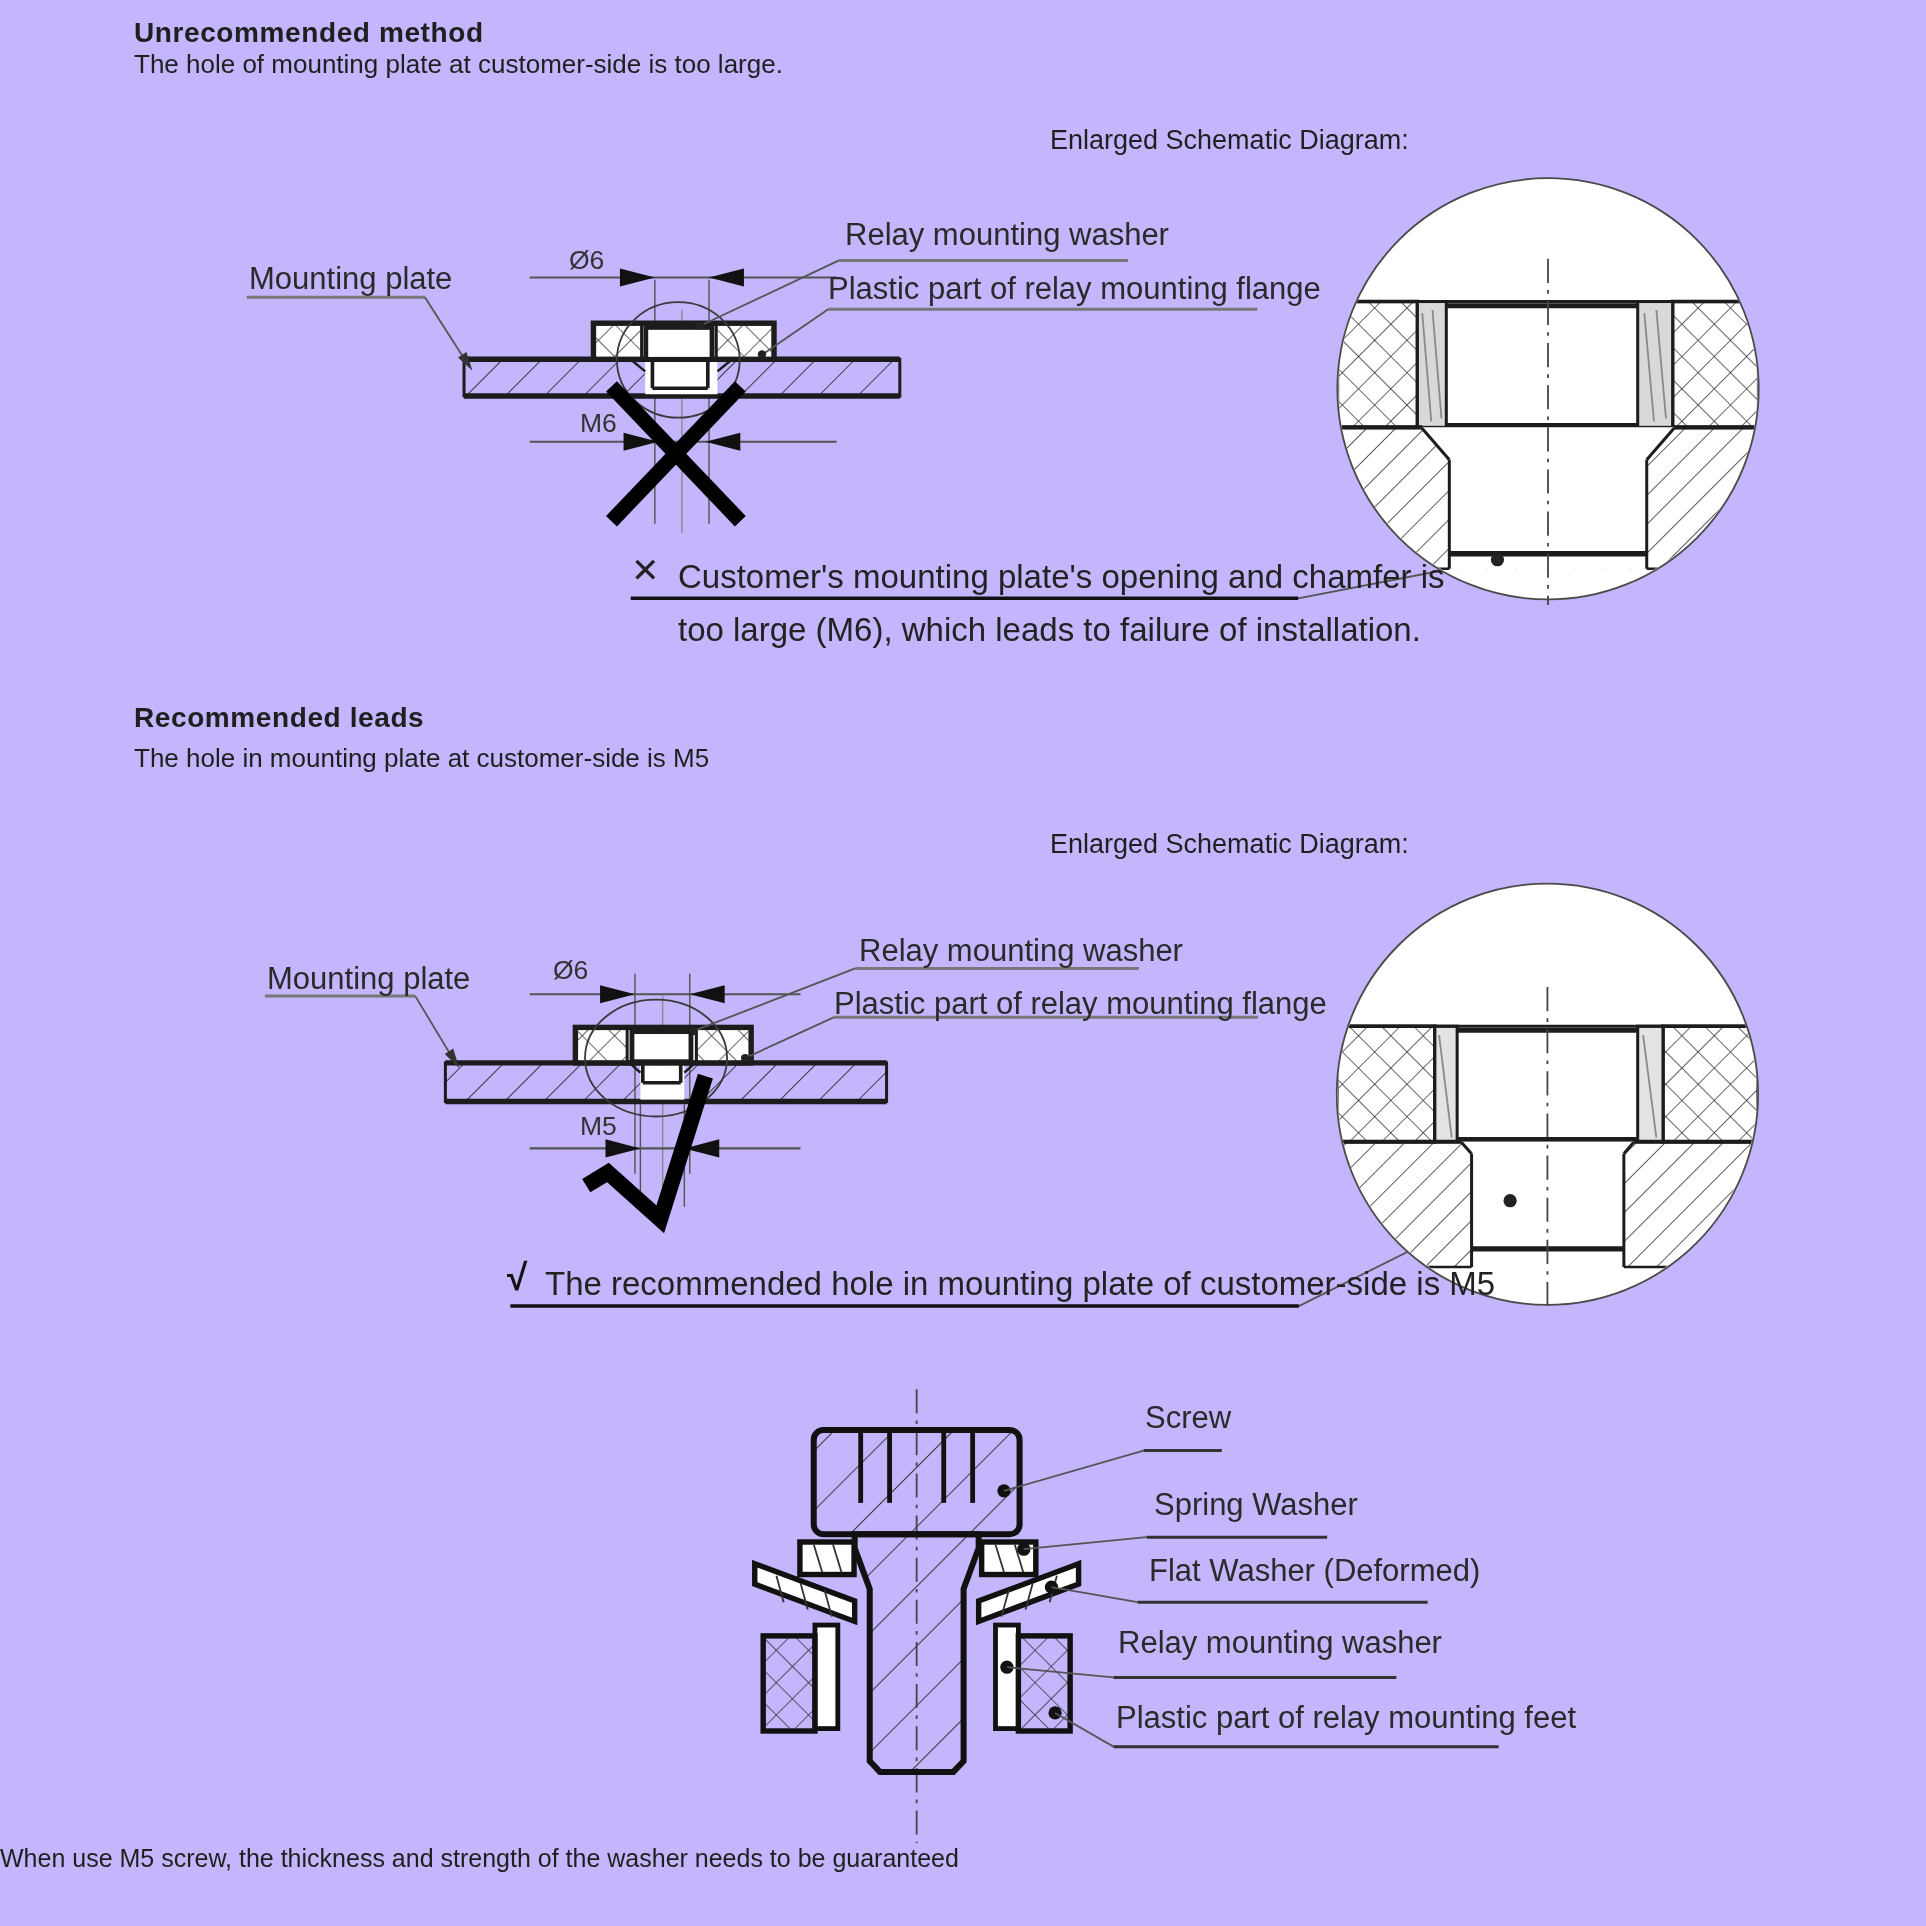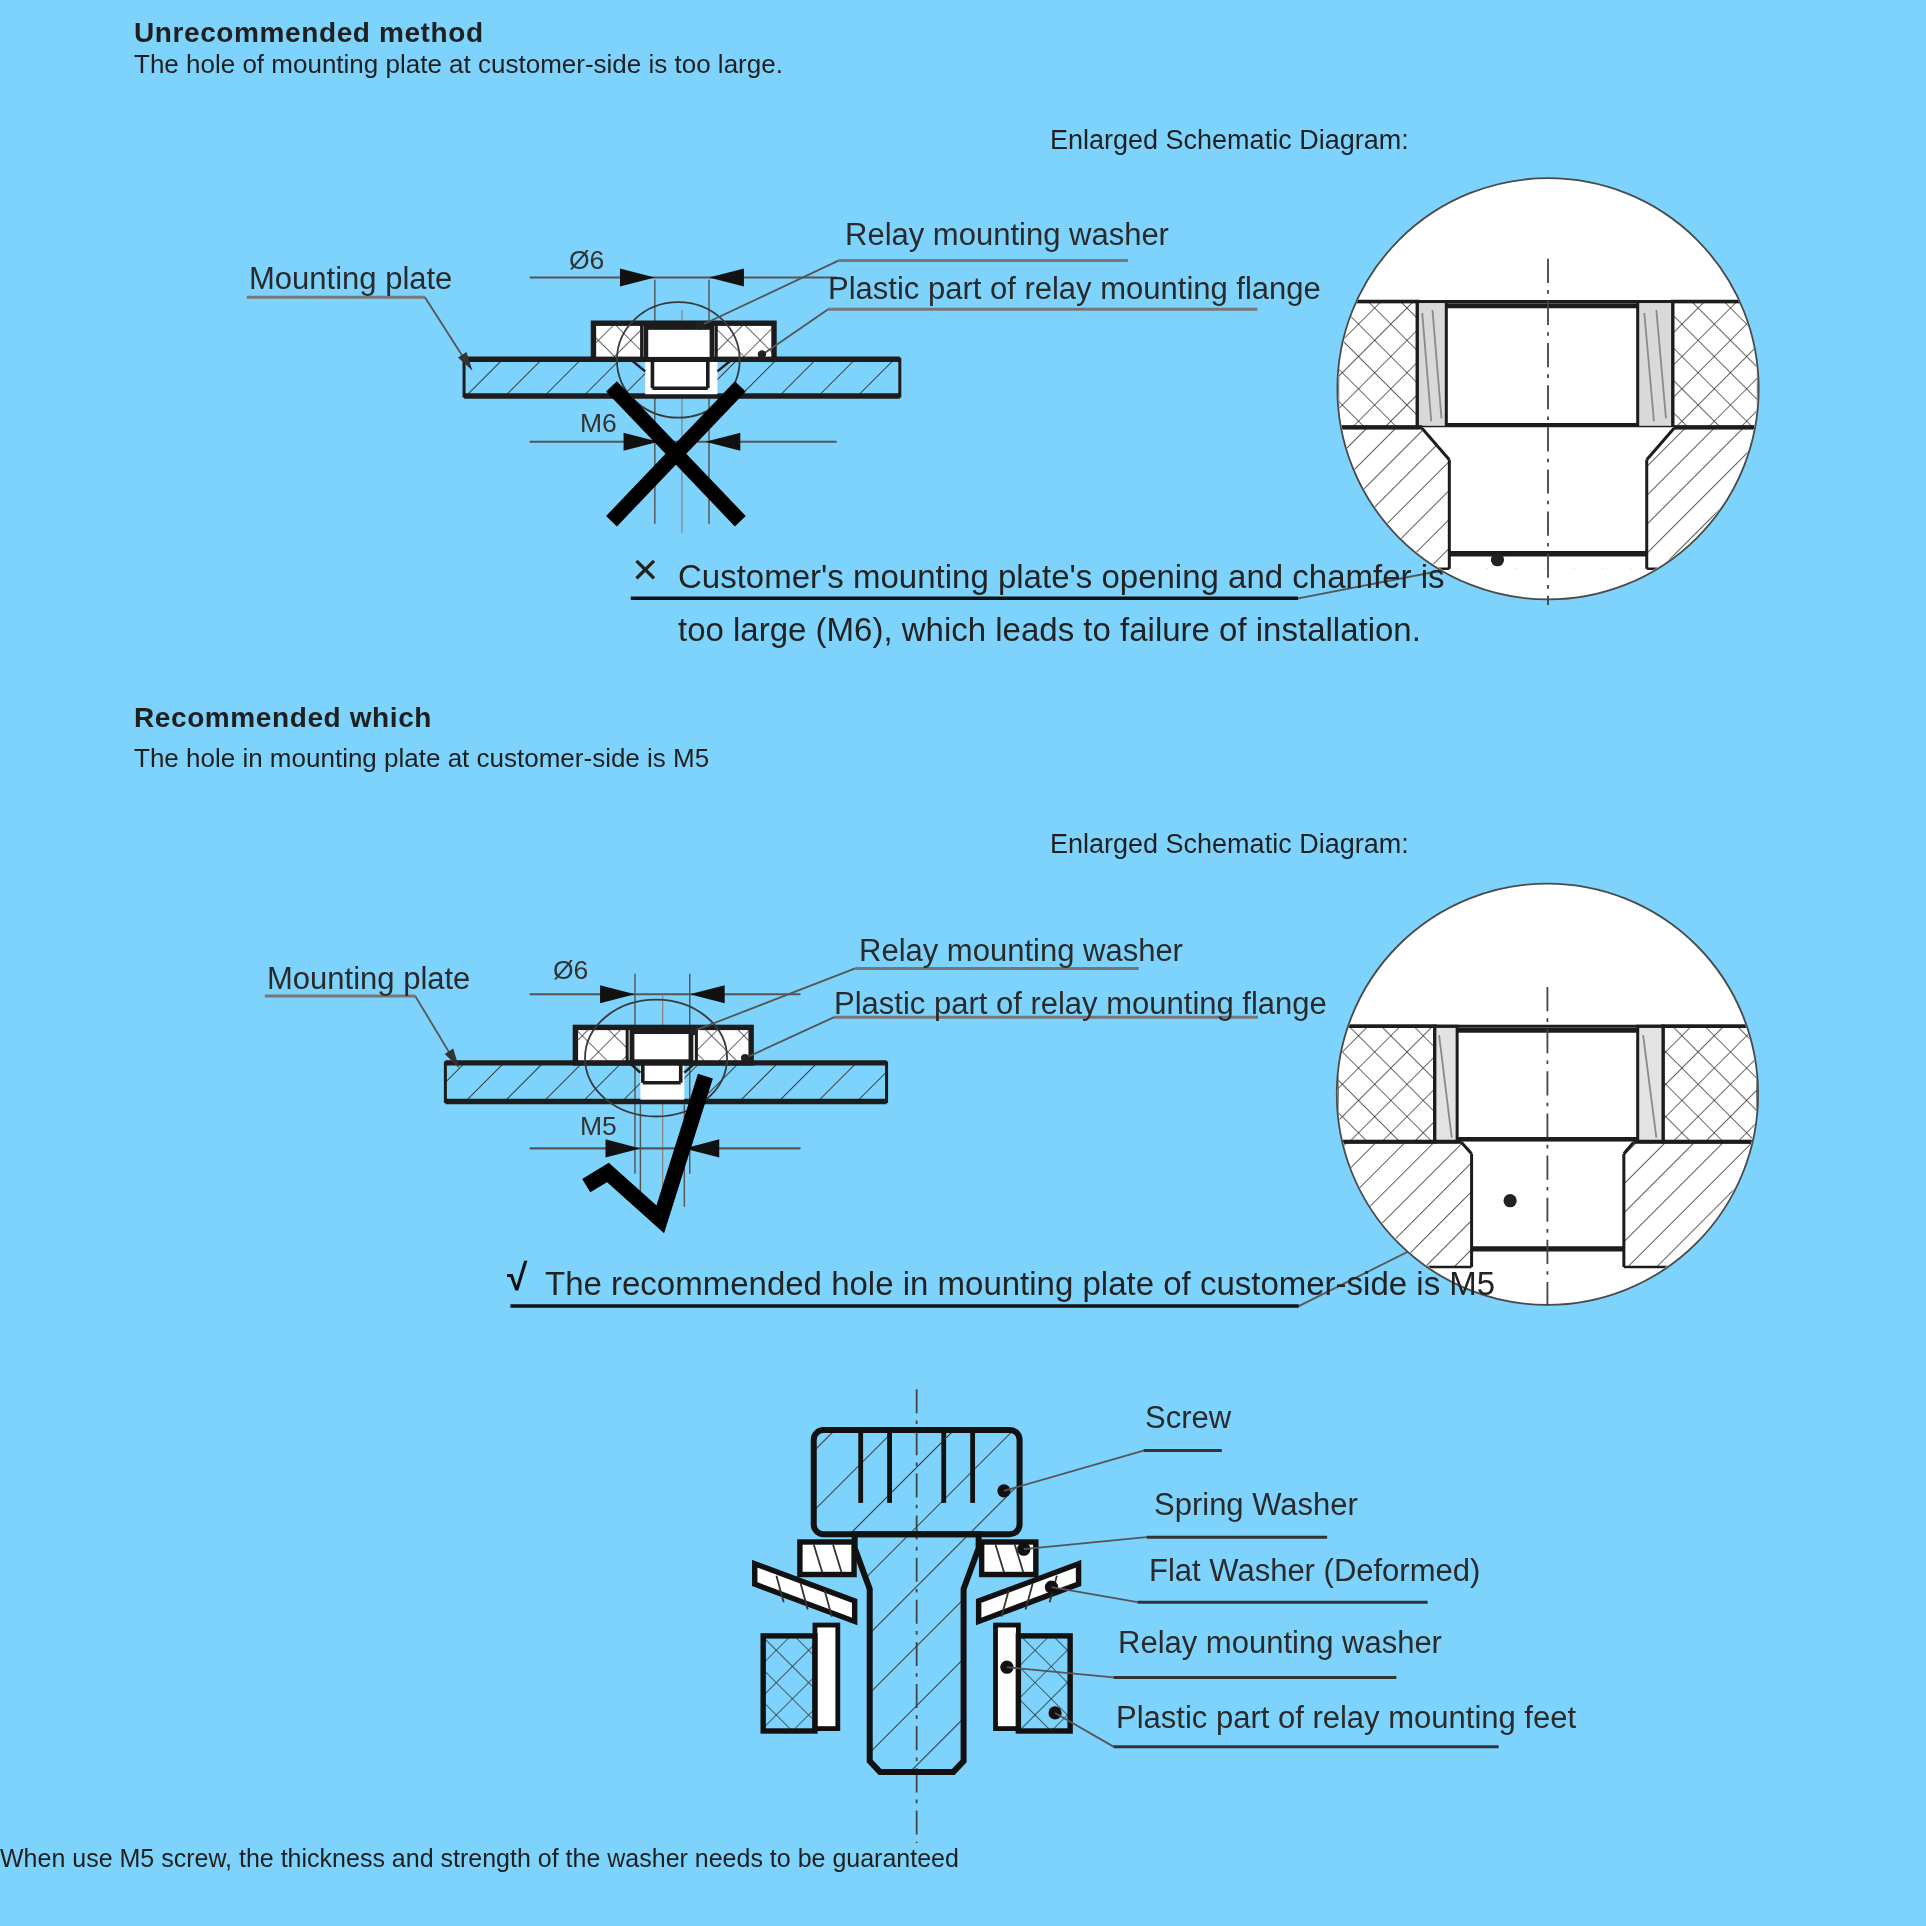--- a/index.html
+++ b/index.html
@@ -1,16 +1,16 @@
 <!DOCTYPE html>
 <html style="font-size:9.6px"><head>
 <meta charset="utf-8">
 <style>
   html,body{margin:0;padding:0;background:#fff;}
-  .stage{position:relative;width:1926px;height:1926px;background:#7dd3fc;overflow:hidden;
+  .stage{position:relative;width:1926px;height:1926px;background:#c4b5fd;overflow:hidden;
          font-family:"Liberation Sans", sans-serif;color:#1f1f1f;}
   .art{position:absolute;left:0;top:0;}
   .txt{position:absolute;white-space:nowrap;line-height:1.12;}
   .h1{font-size:28px;font-weight:bold;letter-spacing:0.6px;}
   .body{font-size:26px;}
   .enl{font-size:27px;}
   .lbl{font-size:31px;color:#2a2a2a;}
   .dim{font-size:26.5px;color:#333;}
   .note{font-size:33px;color:#222;}
   .mark1{font-size:34px;color:#222;}
@@ -267,21 +267,21 @@
 <div class="txt lbl" style="left:249px;top:262px">Mounting plate</div>
 <div class="txt dim" style="left:569px;top:246px">Ø6</div>
 <div class="txt lbl" style="left:845px;top:218px">Relay mounting washer</div>
 <div class="txt lbl" style="left:828px;top:272px">Plastic part of relay mounting flange</div>
 <div class="txt dim" style="left:580px;top:409px">M6</div>
 
 <div class="txt mark1" style="left:631px;top:551px">✕</div>
 <div class="txt note" style="left:678px;top:559px">Customer's mounting plate's opening and chamfer is</div>
 <div class="txt note" style="left:678px;top:612px">too large (M6), which leads to failure of installation.</div>
 
-<div class="txt h1" style="left:134px;top:702px">Recommended which</div>
+<div class="txt h1" style="left:134px;top:702px">Recommended leads</div>
 <div class="txt body" style="left:134px;top:744px">The hole in mounting plate at customer-side is M5</div>
 <div class="txt enl" style="left:1050px;top:829px">Enlarged Schematic Diagram:</div>
 
 <div class="txt lbl" style="left:267px;top:962px">Mounting plate</div>
 <div class="txt dim" style="left:553px;top:956px">Ø6</div>
 <div class="txt lbl" style="left:859px;top:934px">Relay mounting washer</div>
 <div class="txt lbl" style="left:834px;top:987px">Plastic part of relay mounting flange</div>
 <div class="txt dim" style="left:580px;top:1112px">M5</div>
 
 <div class="txt mark2" style="left:507px;top:1257px">√</div>

